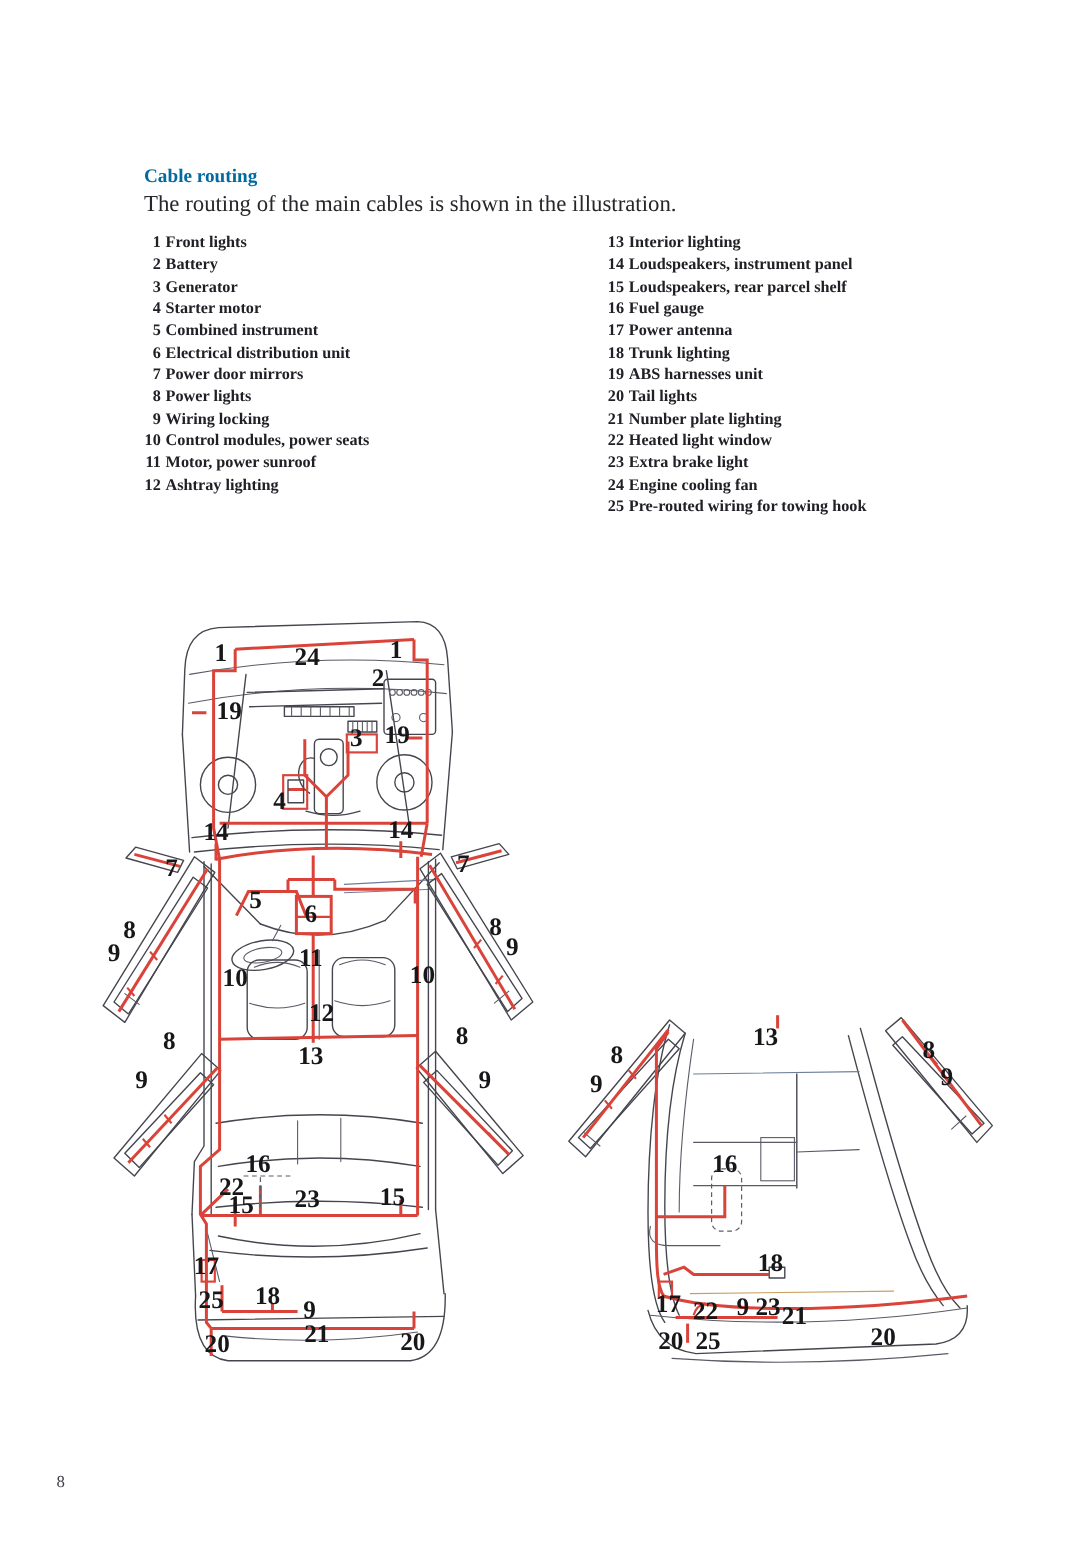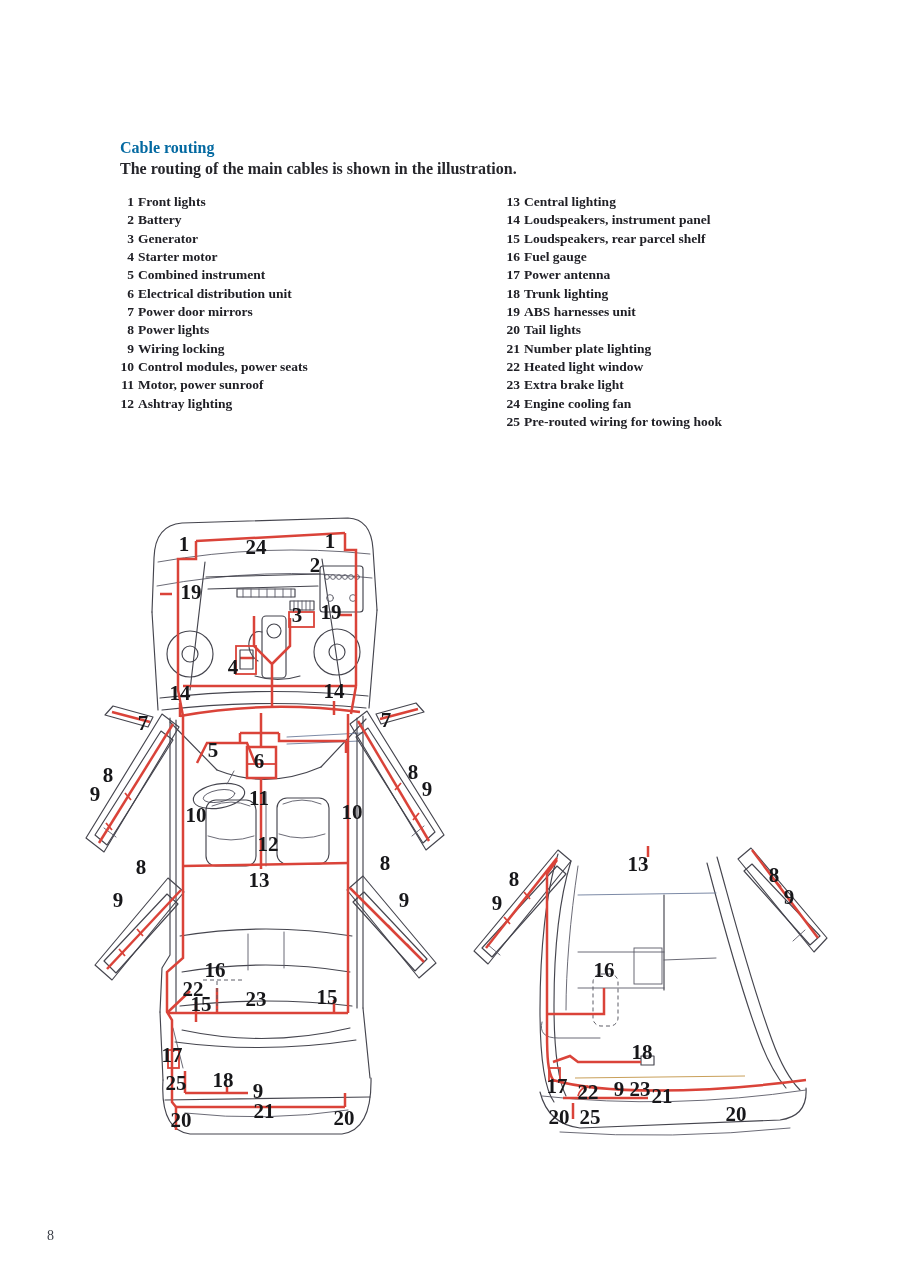--- a/index.html
+++ b/index.html
@@ -11,21 +11,21 @@
   .page-title{
     position:absolute;left:40px;top:28px;
     font-size:27px;font-weight:700;letter-spacing:.3px;color:#141417;
   }
   .section-heading{
     position:absolute;left:120px;top:139px;
     font-size:16px;font-weight:700;color:#0369a1;
   }
   .section-desc{
     position:absolute;left:120px;top:160px;
-    font-size:16px;font-weight:700;color:#26262b;
+    font-size:19px;font-weight:400;color:#26262b;
   }
   .legend-col{
     position:absolute;top:193px;
     font-size:13.5px;font-weight:700;line-height:18.35px;color:#202026;
   }
   .legend-col.col0{left:108px;width:330px;}
   .legend-col.col1{left:494px;width:340px;}
   .legend-row{display:flex;}
   .legend-row .num{width:26px;text-align:right;flex:0 0 26px;}
   .legend-row .lbl{margin-left:4px;}
@@ -97,21 +97,21 @@
         <span class="lbl">Motor, power sunroof</span>
       </div>
       <div class="legend-row">
         <span class="num">12</span>
         <span class="lbl">Ashtray lighting</span>
       </div>
     </div>
   <div class="legend-col col1">
       <div class="legend-row">
         <span class="num">13</span>
-        <span class="lbl">Central lighting</span>
+        <span class="lbl">Interior lighting</span>
       </div>
       <div class="legend-row">
         <span class="num">14</span>
         <span class="lbl">Loudspeakers, instrument panel</span>
       </div>
       <div class="legend-row">
         <span class="num">15</span>
         <span class="lbl">Loudspeakers, rear parcel shelf</span>
       </div>
       <div class="legend-row">

